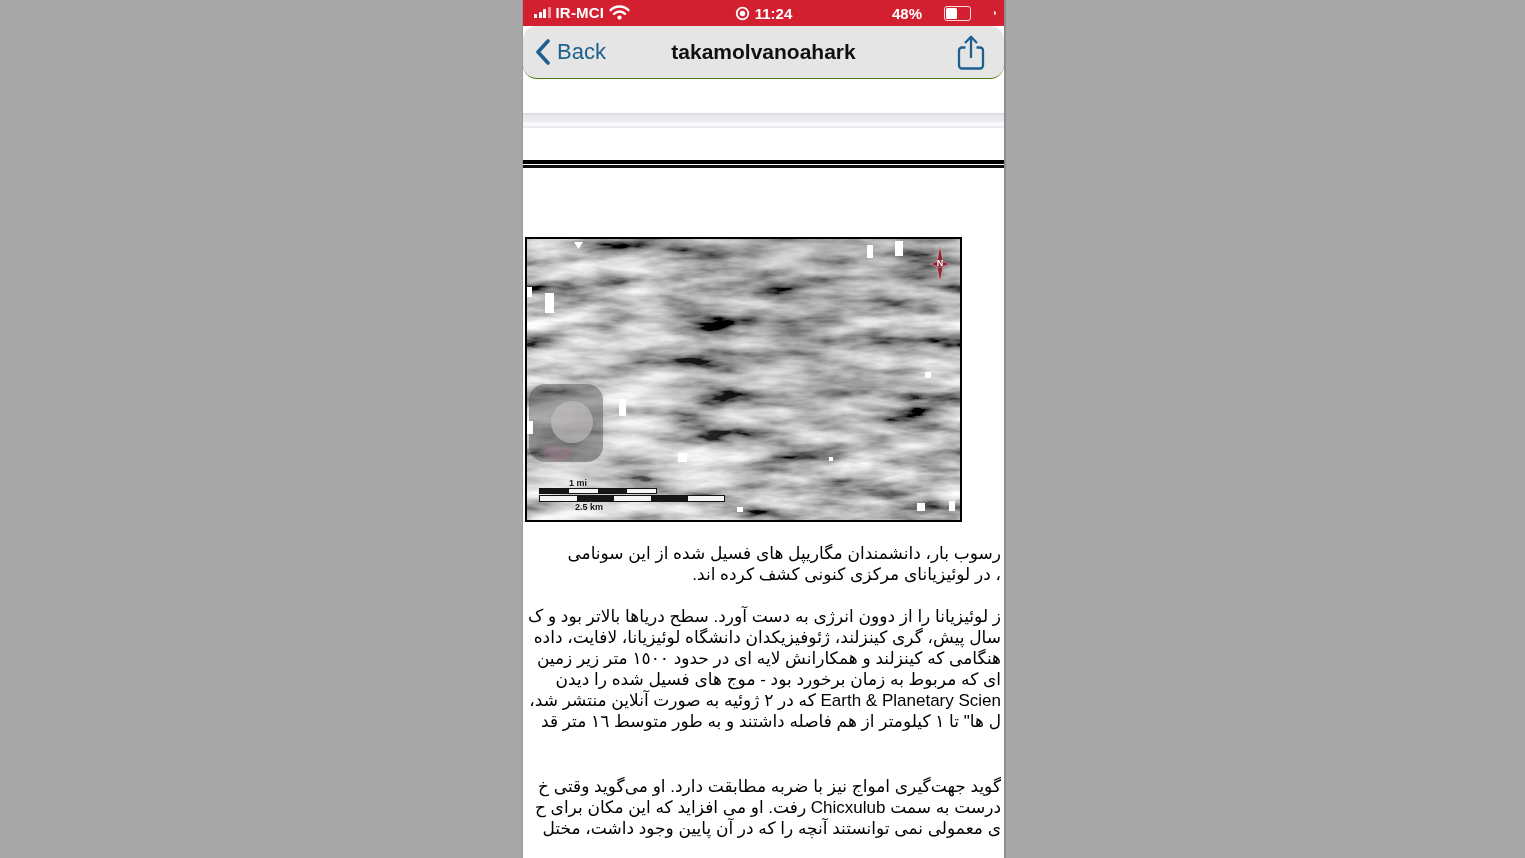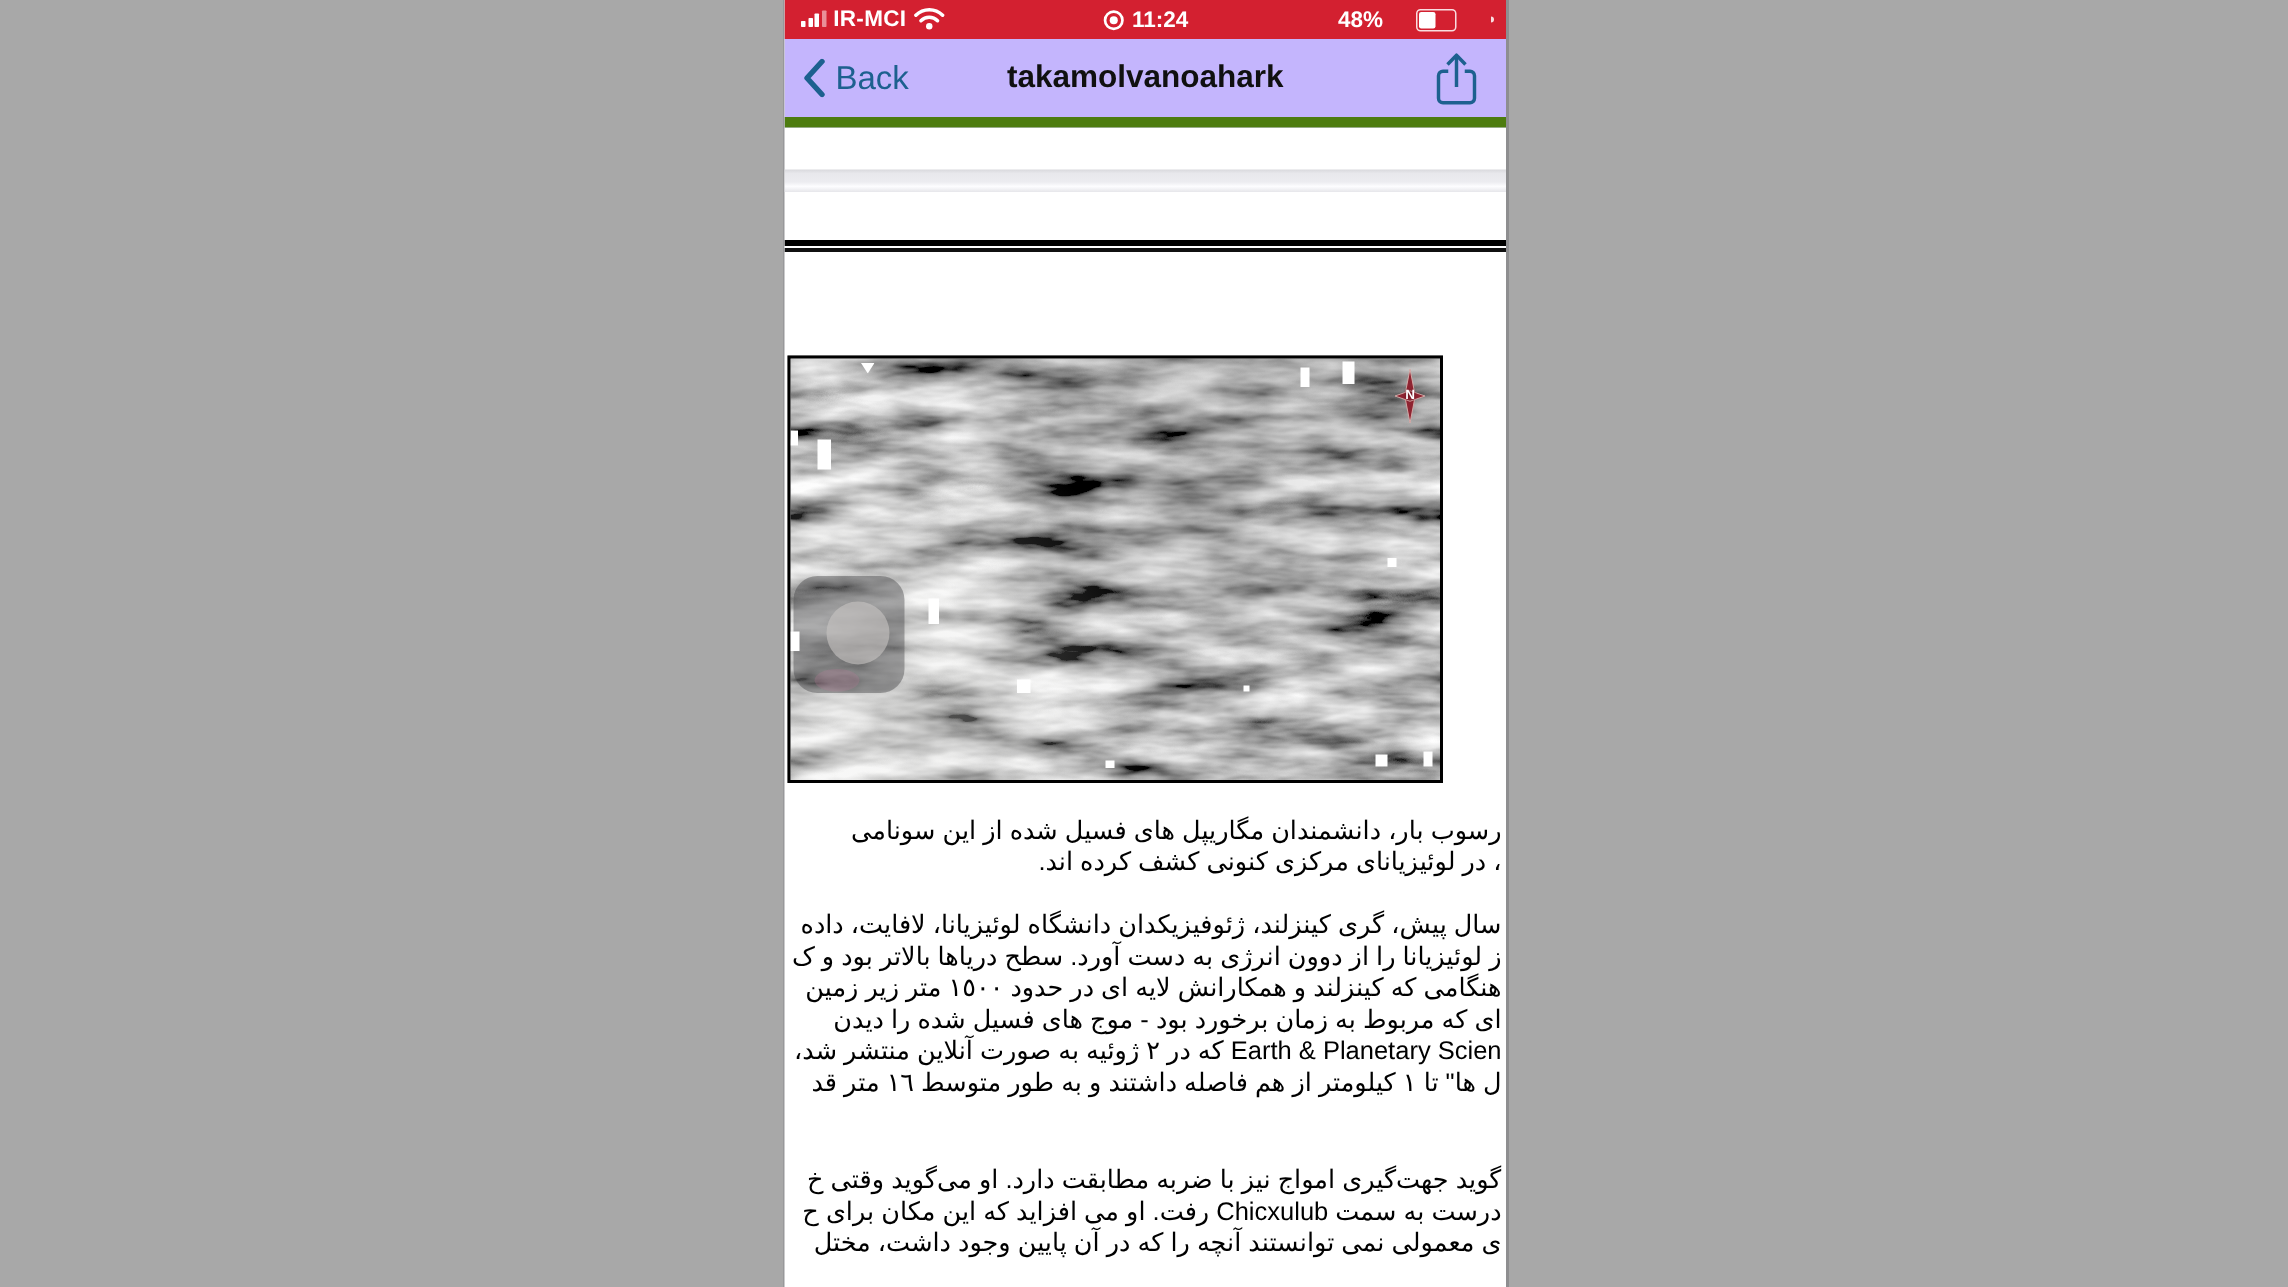--- a/index.html
+++ b/index.html
@@ -19,21 +19,21 @@
   .sigbars{display:flex;align-items:flex-end;gap:1.5px;height:11px;}
   .sigbars i{display:block;width:3px;background:#fff;border-radius:.5px;}
   .sigbars i:nth-child(1){height:4px}.sigbars i:nth-child(2){height:6px}
   .sigbars i:nth-child(3){height:9px}.sigbars i:nth-child(4){height:11px;opacity:.5}
   .carrier{font-weight:600;letter-spacing:.2px;}
   .battery{display:inline-block;width:23px;height:11px;border:1px solid rgba(255,255,255,.85);border-radius:3px;padding:1px;box-sizing:content-box;}
   .battery-fill{display:block;width:48%;height:100%;background:#fff;border-radius:1.5px;}
   .battery-nub{display:inline-block;width:2px;height:4px;background:rgba(255,255,255,.85);border-radius:0 2px 2px 0;margin-left:1px;}
 
   
-  .nav-bar{position:absolute;left:0;top:26px;right:0;height:52px;background:#c4b5fd;border-bottom:7px solid #4d7c0f;}
+  .nav-bar{position:absolute;left:0;top:26px;right:0;height:52px;background:#e5e5e5;border-bottom:1px solid #4d7c0f;border-radius:14px;}
   .back-btn{position:absolute;left:12px;top:0;height:52px;display:flex;align-items:center;gap:7px;cursor:pointer;}
   .back-label{color:var(--nav-accent-blue,#1d608f);font-size:22px;}
   .nav-title{position:absolute;left:0;right:0;top:0;height:52px;display:flex;align-items:center;justify-content:center;
              font-size:21px;font-weight:bold;color:#101010;pointer-events:none;}
   .share-btn{position:absolute;right:17px;top:7px;width:32px;height:40px;cursor:pointer;}
 
   
   .strip-gray{position:absolute;left:0;right:0;top:113px;height:15px;
               background:linear-gradient(180deg,#d9d9dd 0,#e8e8ec 18%,#ececf0 55%,#fdfdff 75%,#e6e6ea 100%);}
   .rule-black{position:absolute;left:0;right:0;top:160px;height:8px;
@@ -158,29 +158,35 @@
       <span class="wm" style="left:210px;top:268px;width:6px;height:5px;"></span>
 
       <div class="compass">
         <svg width="24" height="40" viewBox="0 0 24 40">
           <polygon points="12,1 15.5,19 12,37 8.5,19" fill="#8e2431" stroke="#d9b0ad" stroke-width="0.6"></polygon>
           <polygon points="2,19 12,15.5 22,19 12,22.5" fill="#8e2431" stroke="#d9b0ad" stroke-width="0.6"></polygon>
         </svg>
         <span class="compass-n">N</span>
       </div>
 
+      <div class="scalebar">
+        <div class="scale-label mi-label">1 mi</div>
+        <div class="bar bar-mi"></div>
+        <div class="bar bar-km"></div>
+        <div class="scale-label km-label">2.5 km</div>
+      </div>
     </figure>
 
     <div class="para p1">
       <div class="line">رسوب بار، دانشمندان مگاریپل های فسیل شده از این سونامی</div>
       <div class="line align-left">، در لوئیزیانای مرکزی کنونی کشف کرده اند.</div>
     </div>
     <div class="para p2">
+      <div class="line">ز لوئیزیانا را از دوون انرژی به دست آورد. سطح دریاها بالاتر بود و ک</div>
       <div class="line">سال پیش، گری کینزلند، ژئوفیزیکدان دانشگاه لوئیزیانا، لافایت، داده</div>
-      <div class="line">ز لوئیزیانا را از دوون انرژی به دست آورد. سطح دریاها بالاتر بود و ک</div>
       <div class="line">هنگامی که کینزلند و همکارانش لایه ای در حدود ١٥٠٠ متر زیر زمین</div>
       <div class="line">ای که مربوط به زمان برخورد بود - موج های فسیل شده را دیدن</div>
       <div class="line">Earth &amp; Planetary Scien که در ٢ ژوئیه به صورت آنلاین منتشر شد،</div>
       <div class="line">ل ها" تا ١ کیلومتر از هم فاصله داشتند و به طور متوسط ١٦ متر قد</div>
     </div>
     <div class="para p3">
       <div class="line">گوید جهت‌گیری امواج نیز با ضربه مطابقت دارد. او می‌گوید وقتی خ</div>
       <div class="line">درست به سمت Chicxulub رفت. او می افزاید که این مکان برای ح</div>
       <div class="line">ی معمولی نمی توانستند آنچه را که در آن پایین وجود داشت، مختل</div>
     </div>

